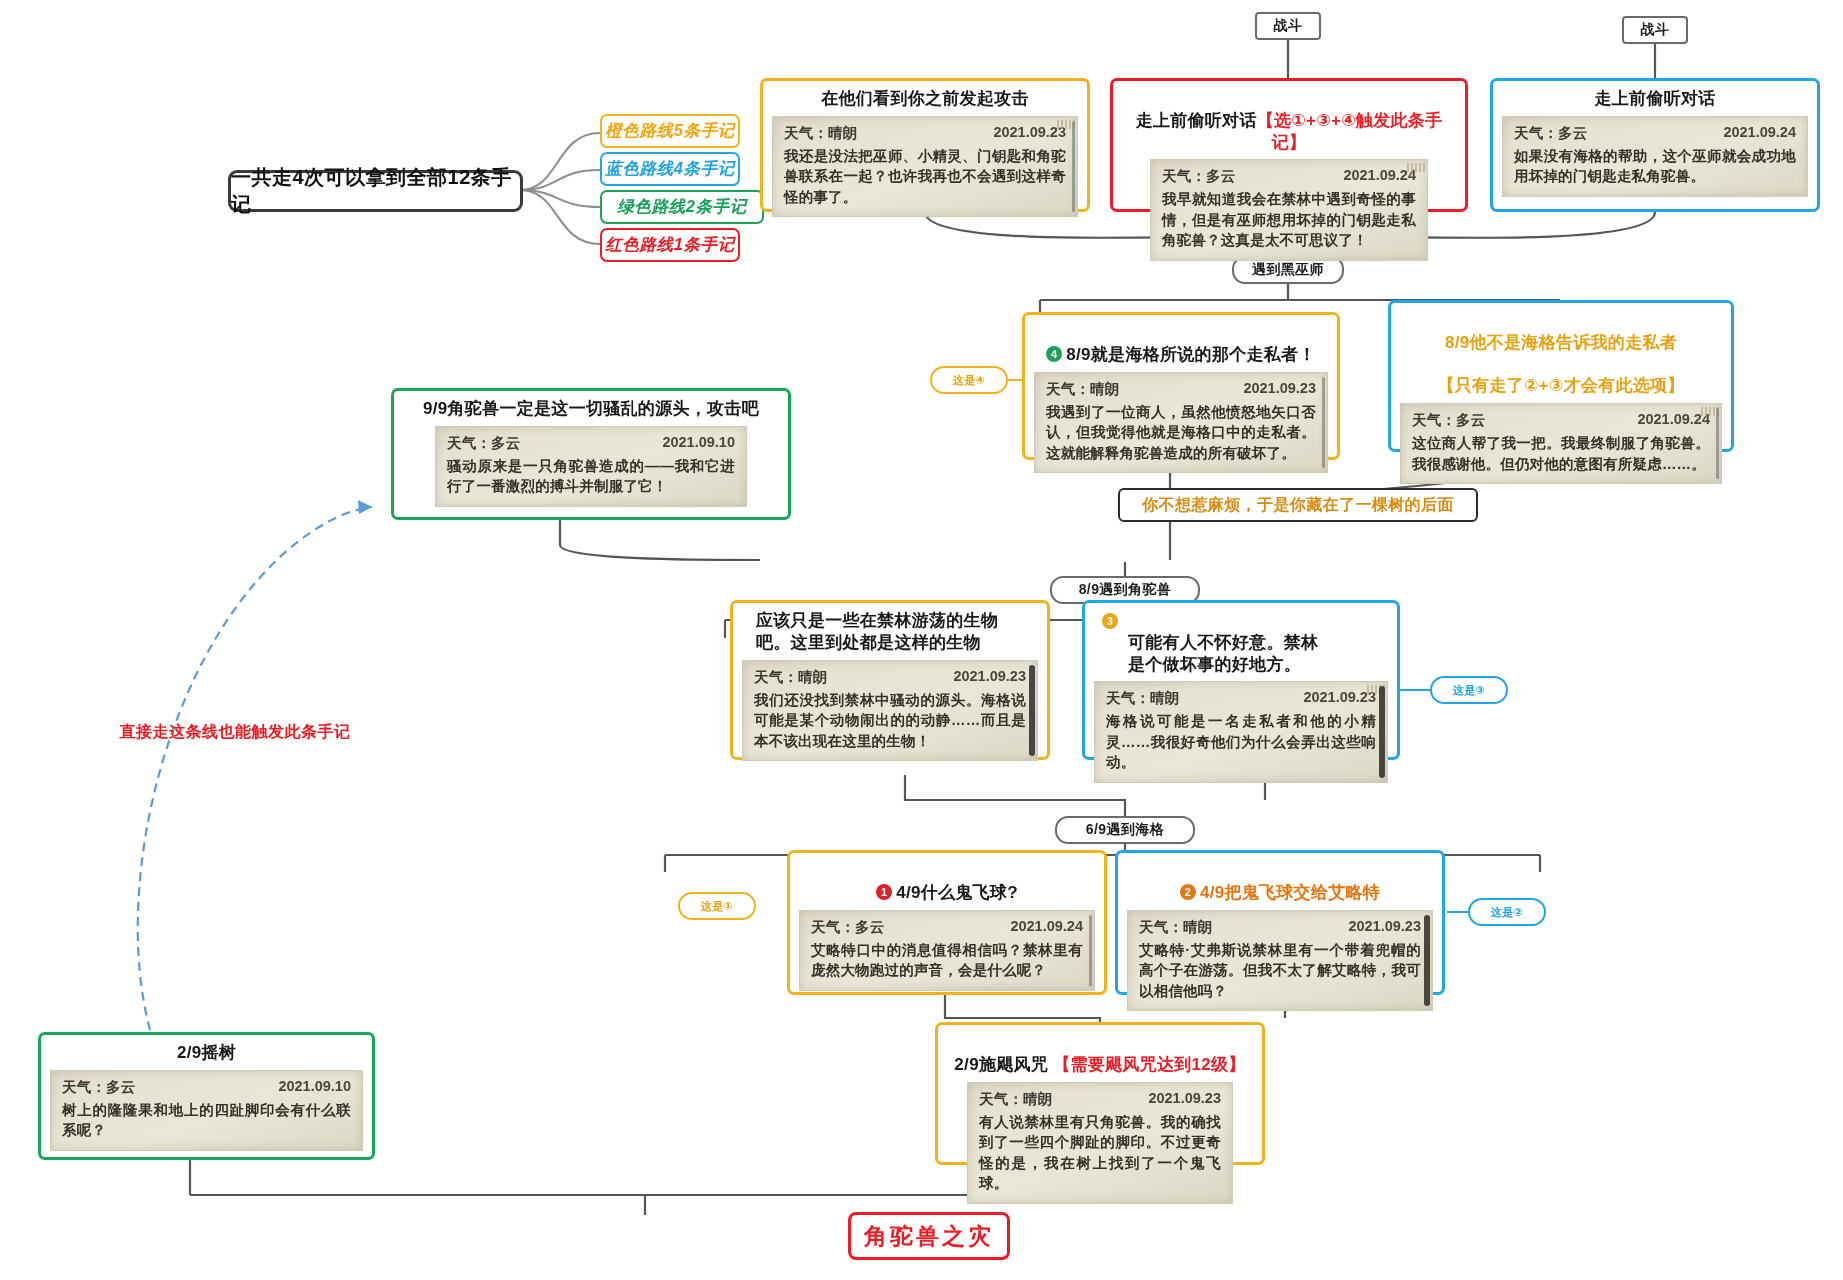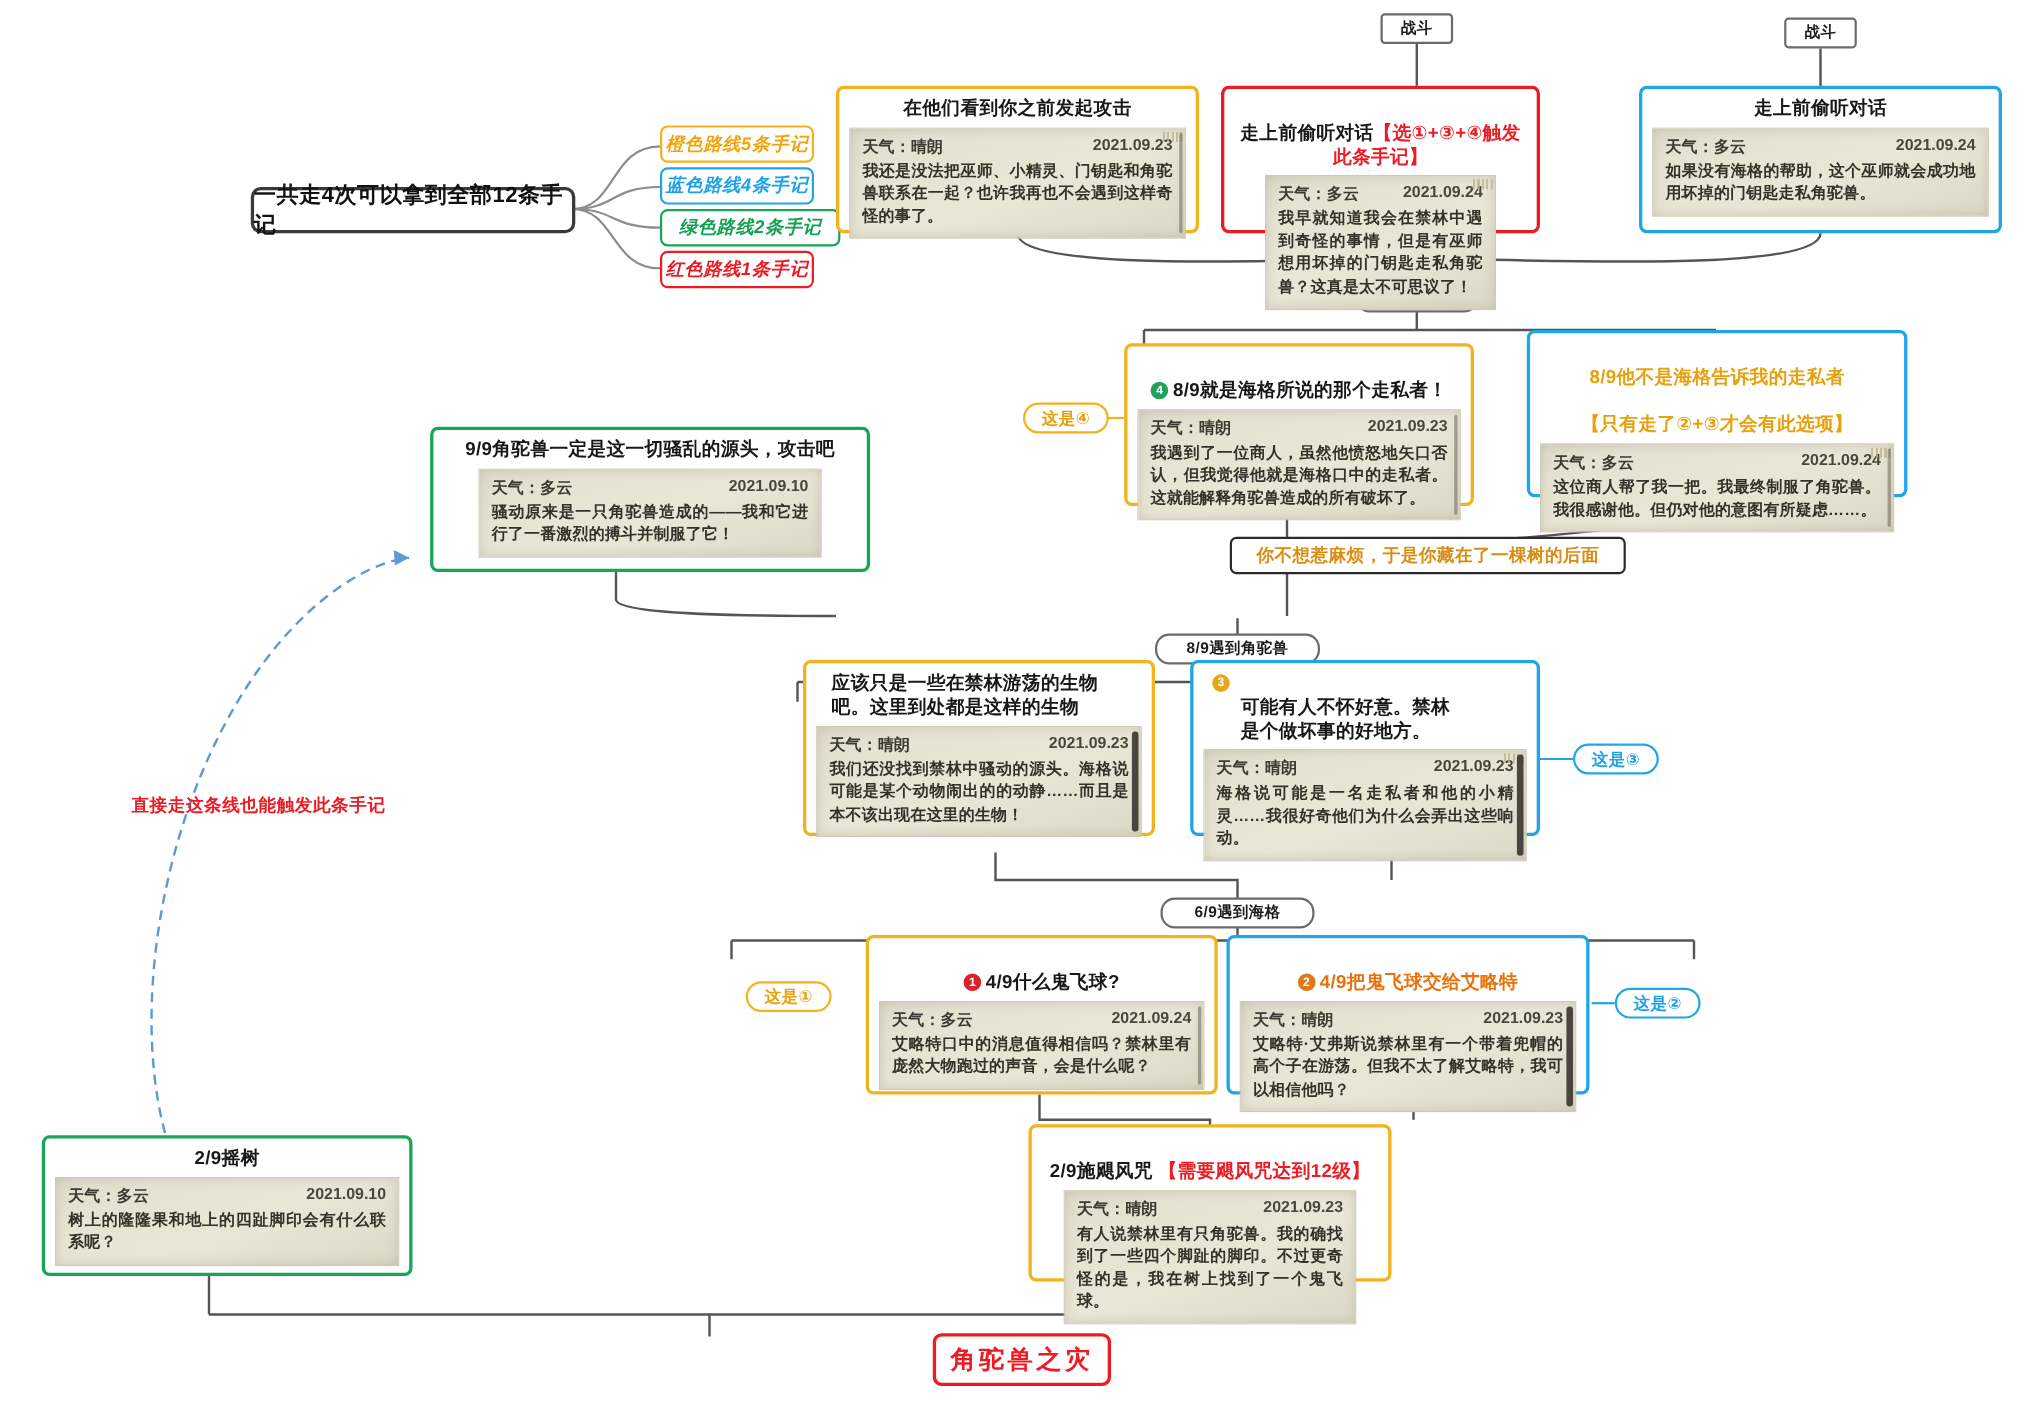--- a/index.html
+++ b/index.html
@@ -104,21 +104,21 @@
     display:flex;align-items:center;justify-content:center;
     font-size:16px;font-weight:bold;color:#d98c12;letter-spacing:.4px;
     padding:0 10px;
   }
 
   
   .tag{
     position:absolute;box-sizing:border-box;
     border:2px solid #f2b21c;border-radius:14px;background:#fff;
     display:flex;align-items:center;justify-content:center;
-    font-size:15px;font-weight:bold;color:#e8a00c;letter-spacing:.4px;
+    font-size:11px;font-weight:bold;color:#e8a00c;letter-spacing:.4px;
     padding:0 8px;
   }
   .tag.t-blue{border-color:#20a5e8;color:#1ea1e6;}
 
   
   .finalbox{
     position:absolute;box-sizing:border-box;
     border:3px solid #ed1c24;border-radius:8px;background:#fff;
     display:flex;align-items:center;justify-content:center;
     font-size:23px;font-weight:bold;color:#ed1c24;letter-spacing:3px;
@@ -241,21 +241,21 @@
       <div class="drow">
         <span class="weather">天气：晴朗</span>
         <span class="wicon"></span>
         <span class="date">2021.09.23</span>
       </div>
       <div class="body">我还是没法把巫师、小精灵、门钥匙和角驼兽联系在一起？也许我再也不会遇到这样奇怪的事了。</div>
       <div class="scroll thin"></div>
     </div>
   </div>
 
-  <div class="card red" style="left:1110px;top:78px;width:290px;height:134px;">
+  <div class="card red" style="left:1110px;top:78px;width:358px;height:134px;">
     <div class="title">
       <span class="t-black">走上前偷听对话</span><span class="t-red">【选①+③+④触发此条手记】</span>
     </div>
     <div class="diary" style="margin:0 28px;">
       <div class="drow">
         <span class="weather">天气：多云</span>
         <span class="wicon"></span>
         <span class="date">2021.09.24</span>
       </div>
       <div class="body">我早就知道我会在禁林中遇到奇怪的事情，但是有巫师想用坏掉的门钥匙走私角驼兽？这真是太不可思议了！</div>

